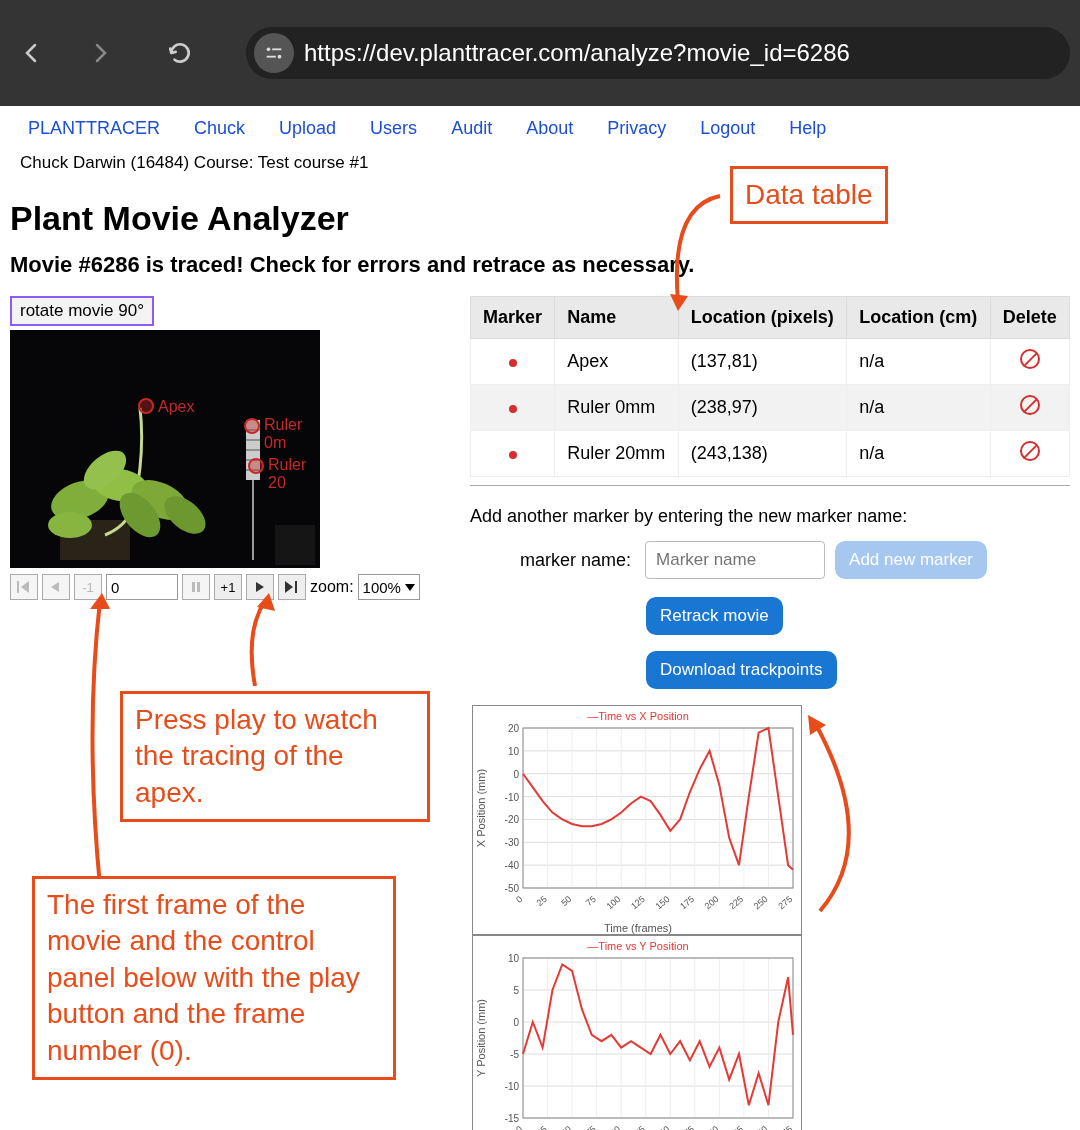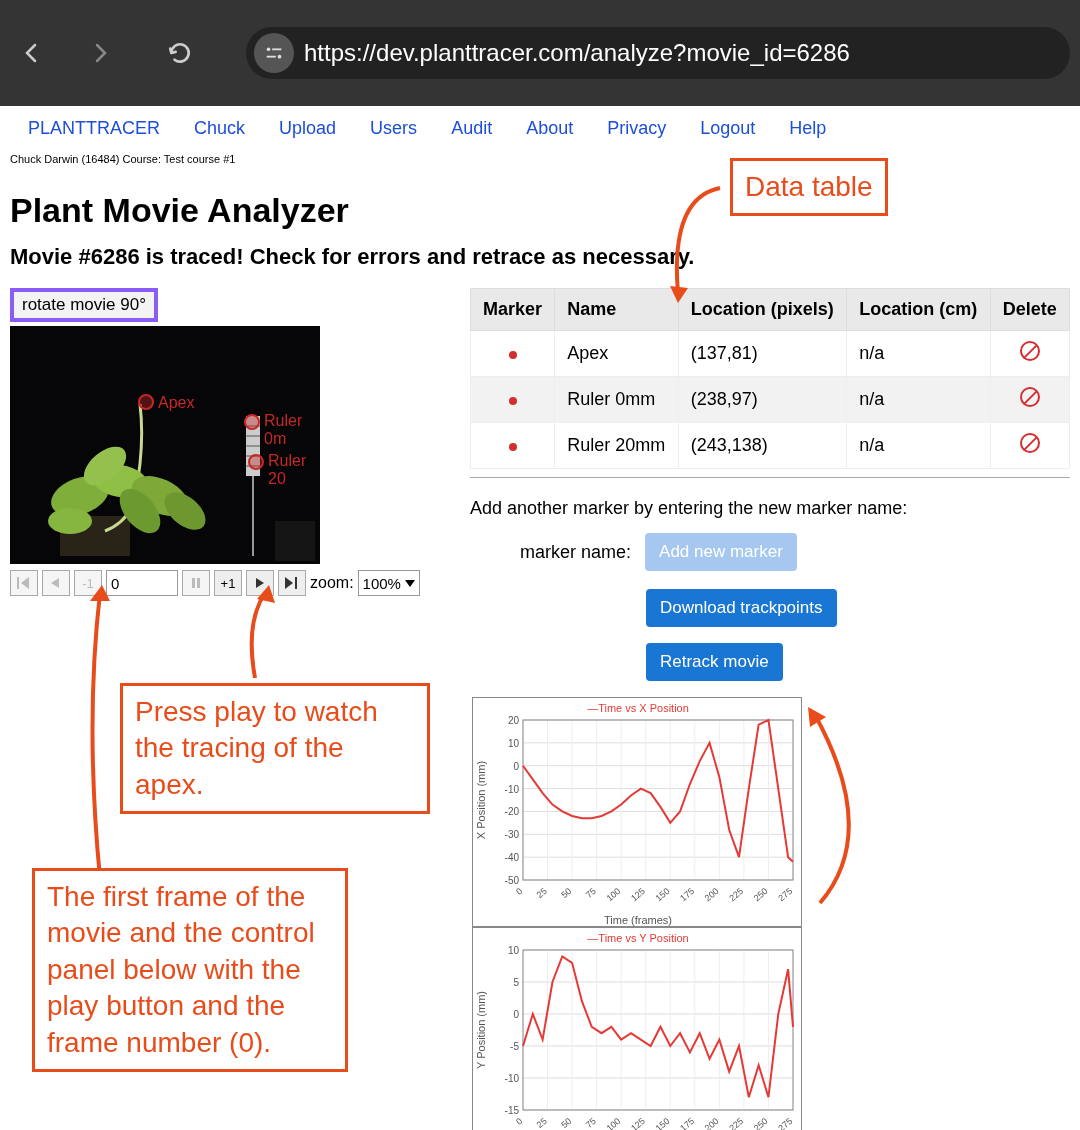--- a/index.html
+++ b/index.html
@@ -10,32 +10,32 @@
 .nav-btn { width: 44px; height: 44px; background: transparent; border: none; color: #bbb; display: flex; align-items: center; justify-content: center; cursor: pointer; border-radius: 50%; }
 .url-bar { flex: 1; background: #222; border-radius: 30px; height: 52px; display: flex; align-items: center; padding: 0 8px; margin-left: 20px; }
 .url-icon { width: 40px; height: 40px; background: #555; border-radius: 50%; display: flex; align-items: center; justify-content: center; color: #ddd; font-size: 20px; margin-right: 10px; }
 .url-text { color: #fff; font-size: 24px; white-space: nowrap; overflow: hidden; }
 
 
 .nav { display: flex; gap: 34px; padding: 12px 28px; font-size: 18px; color: #666; }
 .nav a { color: #1d4ed8; text-decoration: none; cursor: pointer; }
 
 
-.userinfo { padding: 2px 10px; font-size: 11px; }
+.userinfo { padding: 2px 10px; font-size: 17px; margin-left: 10px; }
 
 
 .main { padding: 10px; }
 h1 { font-size: 34px; font-weight: 800; margin: 14px 0; }
 h2 { font-size: 22px; font-weight: 700; margin: 10px 0 18px 0; }
 
 .content { display: flex; gap: 20px; }
 .leftcol { width: 440px; position: relative; }
 .rightcol { flex: 1; }
 
-.rotate-btn { border: 4px solid #8b5cf6; background: #f3f3f3; padding: 3px 8px; font-size: 17px; margin-bottom: 4px; }
+.rotate-btn { border: 2px solid #8b5cf6; background: #f3f3f3; padding: 3px 8px; font-size: 17px; margin-bottom: 4px; }
 
 .movie-frame { width: 310px; height: 238px; background: #060608; position: relative; overflow: hidden; }
 .plant-svg { width: 100%; height: 100%; }
 
 .marker-dot { position: absolute; width: 16px; height: 16px; border: 2px solid #c62828; border-radius: 50%; background: rgba(198,40,40,0.4); }
 .marker-label { position: absolute; color: #c62828; font-size: 16px; font-weight: 500; }
 
 .controls { display: flex; align-items: center; gap: 4px; margin-top: 6px; font-size: 16px; }
 .ctrl-btn { border: 1px solid #aaa; background: #eee; width: 28px; height: 26px; display: flex; align-items: center; justify-content: center; font-size: 13px; cursor: pointer; }
 .ctrl-btn.disabled { color: #bbb; background: #f5f5f5; }
@@ -50,21 +50,21 @@
 .marker-table tr:nth-child(even) td { background: #f2f2f2; }
 .red-dot { width: 8px; height: 8px; background: #d32f2f; border-radius: 50%; display: inline-block; }
 .del-icon { width: 20px; height: 20px; border: 2px solid #d32f2f; border-radius: 50%; display: inline-block; position: relative; }
 .del-icon::after { content: ""; position: absolute; width: 18px; height: 2px; background: #d32f2f; top: 8px; left: -1px; transform: rotate(-45deg); }
 .hr { border-bottom: 1px solid #aaa; margin: 8px 0 20px 0; }
 
 .add-marker-text { font-size: 18px; margin-bottom: 14px; }
 .marker-form { display: flex; align-items: center; gap: 10px; margin-bottom: 18px; }
 .marker-form label { font-size: 18px; margin-left: 50px; margin-right: 4px; }
 .marker-input { border: 1px solid #bbb; padding: 8px 10px; font-size: 17px; width: 180px; border-radius: 4px; }
-.btn { border: none; padding: 9px 14px; font-size: 17px; border-radius: 4px; color: #fff; cursor: pointer; }
+.btn { border: none; padding: 9px 14px; font-size: 17px; border-radius: 10px; color: #fff; cursor: pointer; }
 .btn-blue { background: #1976d2; }
 .btn-blue-light { background: #a6c8f0; }
 .btn-row { margin-left: 176px; margin-bottom: 16px; }
 
 
 .charts { margin-left: 0; position: relative; }
 .chart-box { border: 1px solid #888; width: 330px; height: 230px; position: relative; background: #fff; margin-left: 2px; }
 
 
 .anno-box { position: absolute; border: 3px solid #e84c1a; background: #fff; padding: 8px 12px; color: #e84c1a; font-size: 28px; line-height: 1.3; font-weight: 400; z-index: 10; }
@@ -233,27 +233,28 @@
     <td>n/a</td>
     <td style="text-align:center"><span class="del-icon"></span></td>
   </tr>
           </tbody>
       </table>
       <div class="hr"></div>
 
       <div class="add-marker-text">Add another marker by entering the new marker name:</div>
       <div class="marker-form">
         <label>marker name:</label>
+        <input class="marker-input" placeholder="Marker name" style="">
         <button class="btn btn-blue-light">Add new marker</button>
+      </div>
+      <div class="btn-row">
+        <button class="btn btn-blue">Retrack movie</button>
       </div>
       <div class="btn-row">
         <button class="btn btn-blue">Download trackpoints</button>
-      </div>
-      <div class="btn-row">
-        <button class="btn btn-blue">Retrack movie</button>
       </div>
 
       <div class="charts">
         <div class="chart-box">
           <svg id="chart0" width="330" height="230">
               <line x1="50" y1="182" x2="320" y2="182" stroke="#ddd"></line>
               <text x="46" y="186" font-size="10" text-anchor="end" fill="#555">-50</text>
               <line x1="50" y1="159.14285714285717" x2="320" y2="159.14285714285717" stroke="#ddd"></line>
               <text x="46" y="163.14285714285717" font-size="10" text-anchor="end" fill="#555">-40</text>
               <line x1="50" y1="136.28571428571428" x2="320" y2="136.28571428571428" stroke="#ddd"></line>
@@ -357,20 +358,20 @@
     <svg class="anno-arrow" style="top:295px;left:225px" width="60" height="100">
       <path d="M20 95 Q 10 40 30 10" stroke="#e84c1a" stroke-width="4" fill="none"></path>
       <polygon points="34,2 22,16 40,20" fill="#e84c1a"></polygon>
     </svg>
 
     <svg class="anno-arrow" style="top:295px;left:70px" width="60" height="300">
       <path d="M20 295 Q 5 140 20 10" stroke="#e84c1a" stroke-width="4" fill="none"></path>
       <polygon points="22,2 10,18 30,18" fill="#e84c1a"></polygon>
     </svg>
 
-    <div class="anno-box" style="top:580px;left:22px;width:316px">The first frame of the movie and the control panel below with the play button and the frame number (0).</div>
+    <div class="anno-box" style="top:580px;left:22px;width:364px">The first frame of the movie and the control panel below with the play button and the frame number (0).</div>
 
     <svg class="anno-arrow" style="top:415px;left:780px" width="100" height="210">
       <path d="M30 200 Q 90 130 25 12" stroke="#e84c1a" stroke-width="4" fill="none"></path>
       <polygon points="18,4 20,24 36,14" fill="#e84c1a"></polygon>
     </svg>
   </div>
 </div>
 
 </body></html>

